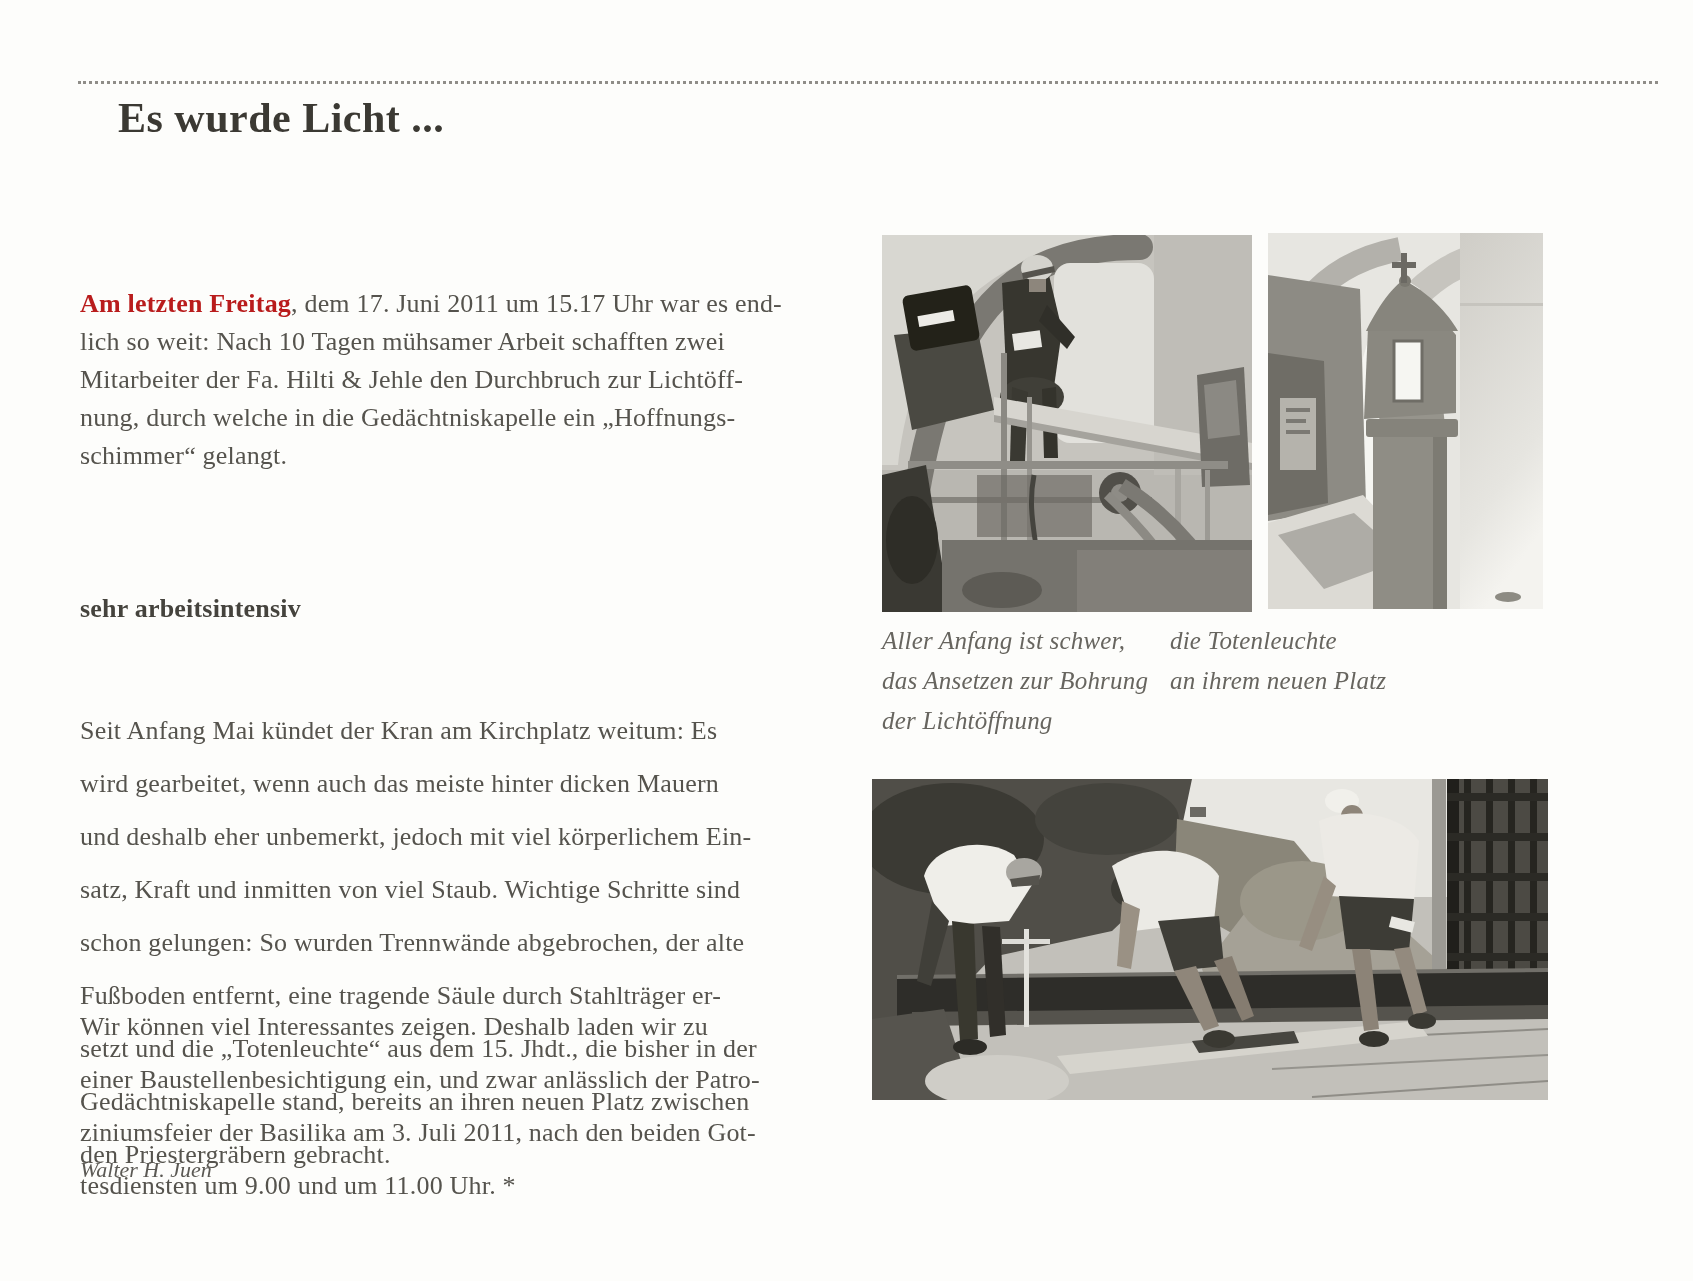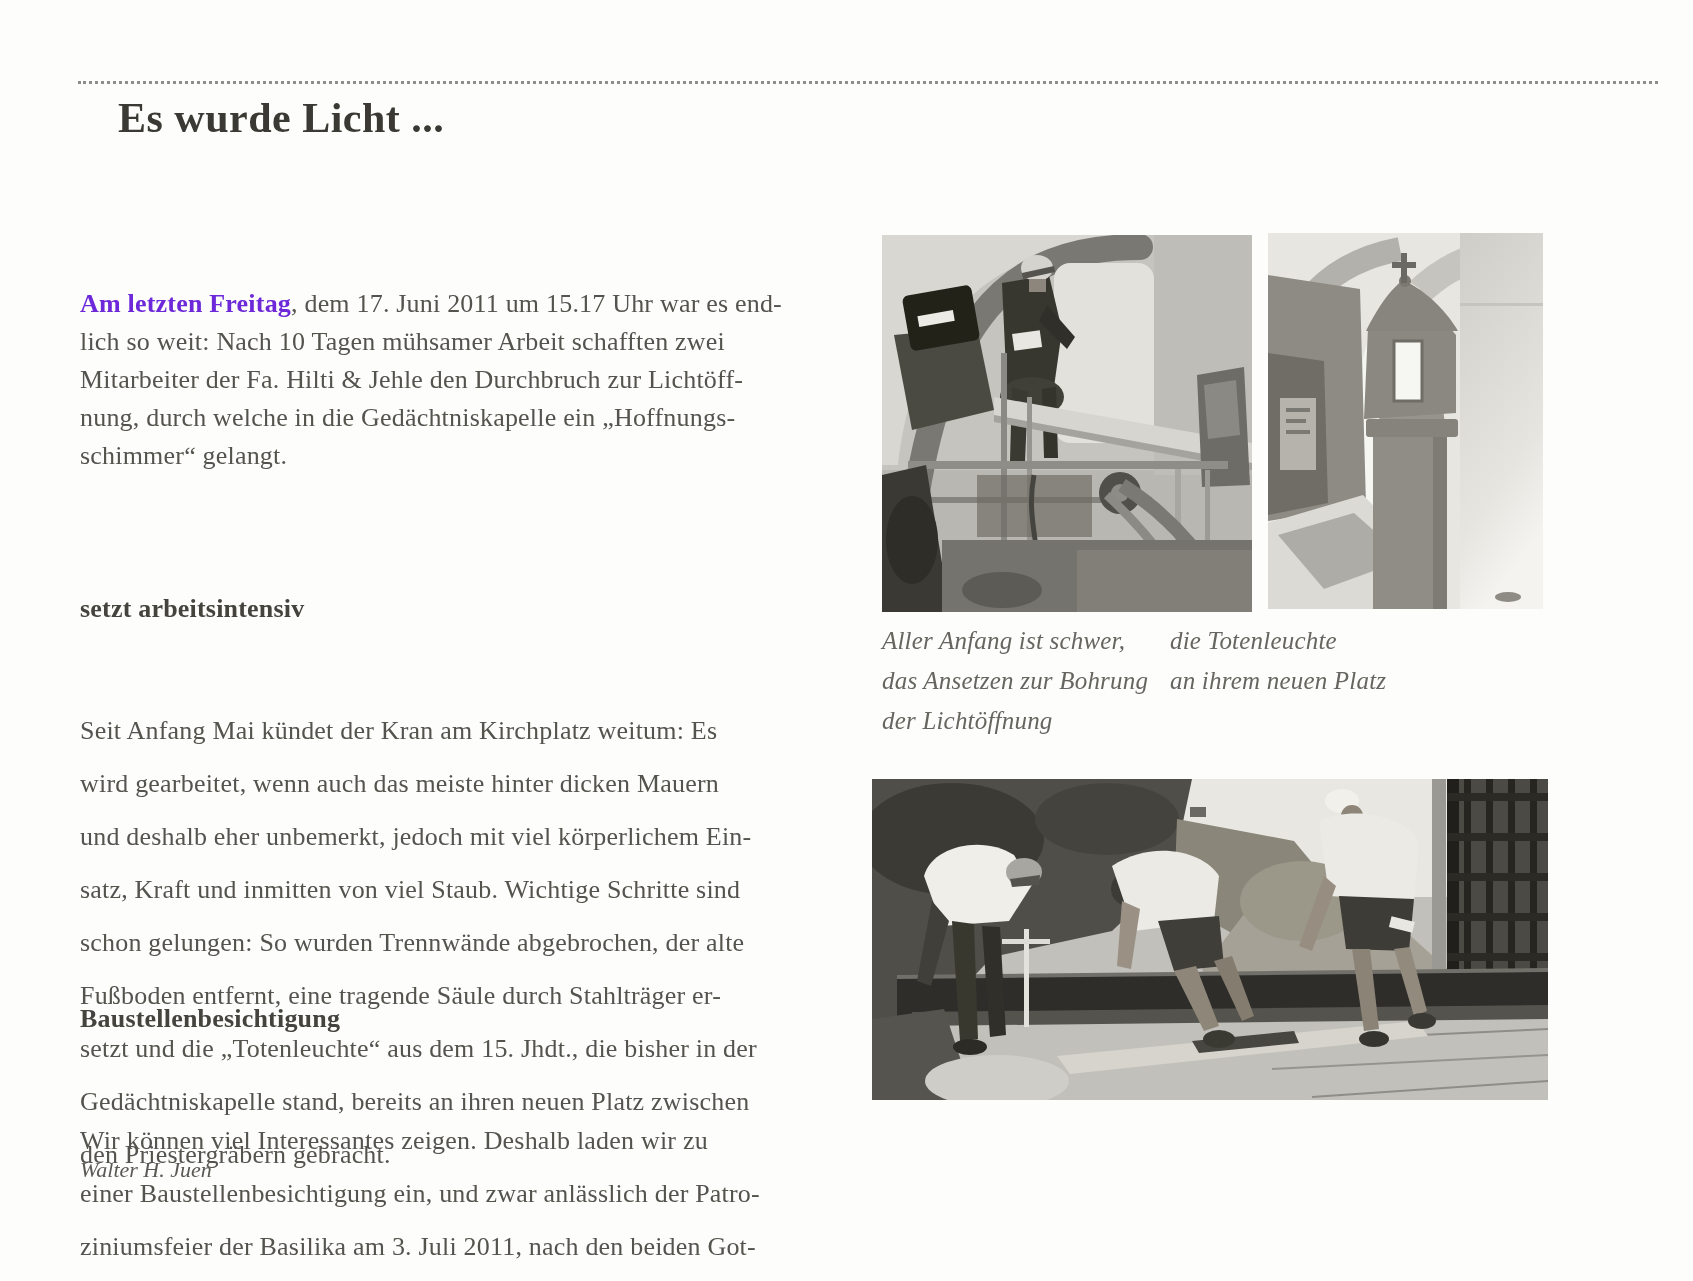--- a/index.html
+++ b/index.html
@@ -23,21 +23,21 @@
     position:absolute;left:118px;top:154px;
     font-size:40px;line-height:42px;font-weight:normal;
     color:#a7a6a2;letter-spacing:1.5px;
   }
   .body-text{
     position:absolute;left:80px;
     font-size:26px;line-height:38px;
     color:#55534d;letter-spacing:0.2px;
     white-space:pre;
   }
-  .lead{font-weight:bold;color:#6d28d9;}
+  .lead{font-weight:bold;color:#b91c1c;}
   .sec-heading{
     font-weight:bold;color:#45433d;
     font-size:26px;line-height:38px;white-space:pre;
   }
   .sec-body{font-size:26px;line-height:53px;white-space:pre;}
   .author{
     position:absolute;left:80px;top:1151px;
     font-size:22px;line-height:38px;font-style:italic;
     color:#5b5954;white-space:pre;
   }
@@ -58,34 +58,33 @@
 
   <div class="title">Es wurde Licht ...</div>
 
   <p class="body-text" style="top:285px;margin:0;"><b class="lead">Am letzten Freitag</b><span>, dem 17. Juni 2011 um 15.17 Uhr war es end-
 lich so weit: Nach 10 Tagen mühsamer Arbeit schafften zwei
 Mitarbeiter der Fa. Hilti &amp; Jehle den Durchbruch zur Lichtöff-
 nung, durch welche in die Gedächtniskapelle ein „Hoffnungs-
 schimmer“ gelangt.</span></p>
 
   <div class="body-text" style="top:514px;">
-    <div class="sec-heading">setzt arbeitsintensiv</div>
+    <div class="sec-heading">sehr arbeitsintensiv</div>
     <div class="sec-body">Seit Anfang Mai kündet der Kran am Kirchplatz weitum: Es
 wird gearbeitet, wenn auch das meiste hinter dicken Mauern
 und deshalb eher unbemerkt, jedoch mit viel körperlichem Ein-
 satz, Kraft und inmitten von viel Staub. Wichtige Schritte sind
 schon gelungen: So wurden Trennwände abgebrochen, der alte
 Fußboden entfernt, eine tragende Säule durch Stahlträger er-
 setzt und die „Totenleuchte“ aus dem 15. Jhdt., die bisher in der
 Gedächtniskapelle stand, bereits an ihren neuen Platz zwischen
 den Priestergräbern gebracht.</div>
   </div>
 
   <div class="body-text" style="top:924px;">
-    <div class="sec-heading">Baustellenbesichtigung</div>
     <div class="sec-body">Wir können viel Interessantes zeigen. Deshalb laden wir zu
 einer Baustellenbesichtigung ein, und zwar anlässlich der Patro-
 ziniumsfeier der Basilika am 3. Juli 2011, nach den beiden Got-
 tesdiensten um 9.00 und um 11.00 Uhr. *</div>
   </div>
 
   <div class="author">Walter H. Juen</div>
 
   <div class="photo" style="left:882px;top:235px;width:370px;height:377px;">
     <svg width="370" height="377" viewBox="0 0 370 377" xmlns="http://www.w3.org/2000/svg">

